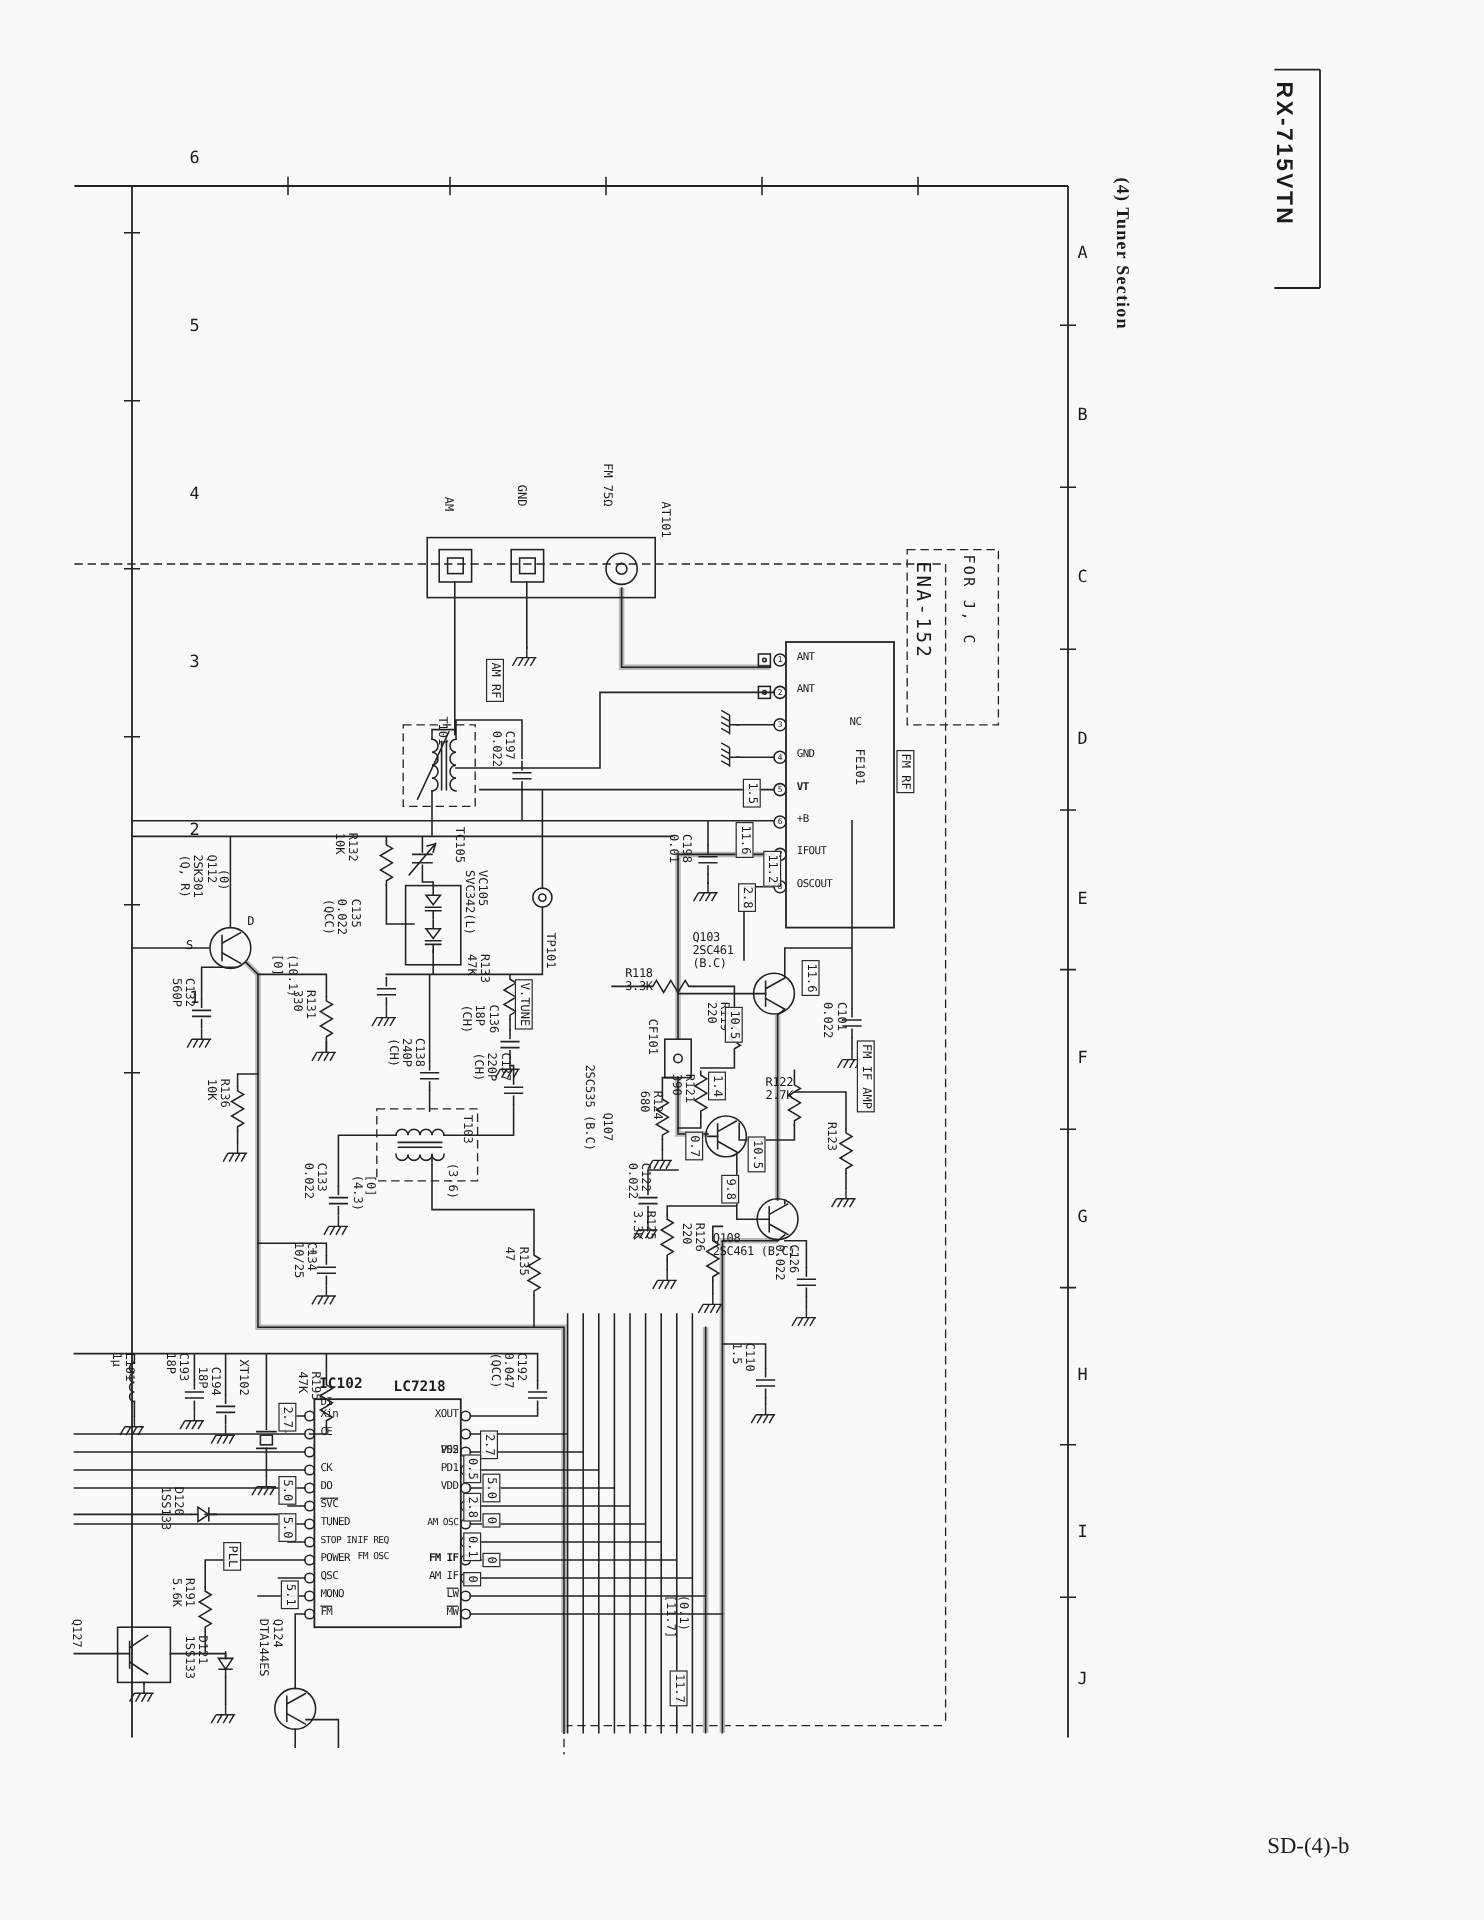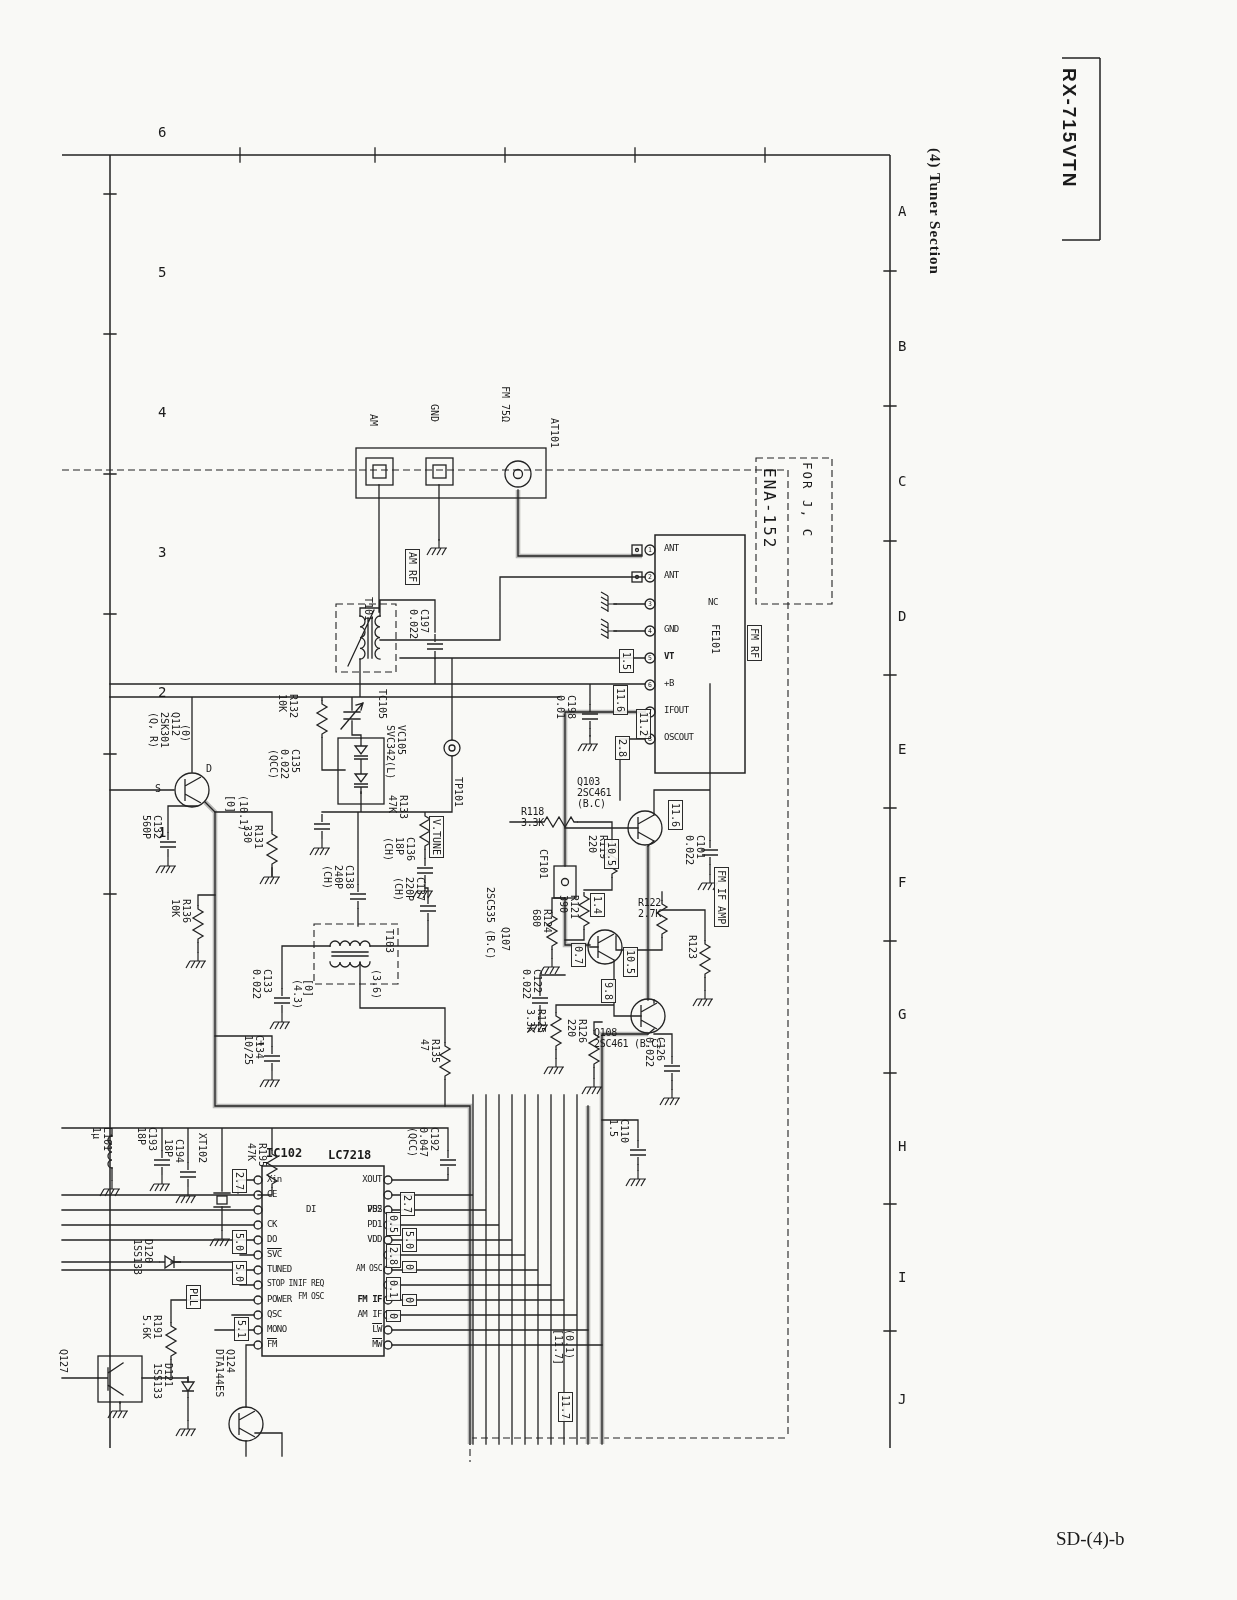--- a/index.html
+++ b/index.html
@@ -407,21 +407,21 @@
     <div class="pnum" style="left: 645px; top: 654px;">5</div>
     <div class="pin" style="left: 664px; top: 651px; font-weight: bold;">VT</div>
     <div class="pnum" style="left: 645px; top: 681px;">6</div>
     <div class="pin" style="left: 664px; top: 678px;">+B</div>
     <div class="pnum" style="left: 645px; top: 708px;">7</div>
     <div class="pin" style="left: 664px; top: 705px;">IFOUT</div>
     <div class="pnum" style="left: 645px; top: 735px;">8</div>
     <div class="pin" style="left: 664px; top: 732px;">OSCOUT</div>
     <div class="pin" style="left: 267px; top: 1174px;">Xin</div>
     <div class="pin" style="left: 267px; top: 1189px;">CE</div>
-    <div class="pin" style="left: 267px; top: 1204px; margin-left: 39px;">DI</div>
+    <div class="pin" style="left: 267px; top: 1164px;">DI</div>
     <div class="pin" style="left: 267px; top: 1219px;">CK</div>
     <div class="pin" style="left: 267px; top: 1234px;">DO</div>
     <div class="pin ov" style="left: 267px; top: 1249px;">SVC</div>
     <div class="pin" style="left: 267px; top: 1264px;">TUNED</div>
     <div class="pin" style="left: 267px; top: 1279px; font-size: 8px;">STOP IN</div>
     <div class="pin" style="left: 267px; top: 1294px;">POWER</div>
     <div class="pin" style="left: 267px; top: 1309px;">QSC</div>
     <div class="pin" style="left: 267px; top: 1324px;">MONO</div>
     <div class="pin ov" style="left: 267px; top: 1339px;">FM</div>
     <div class="pin" style="left: 298px; top: 1174px; width: 84px; text-align: right;">XOUT</div>

